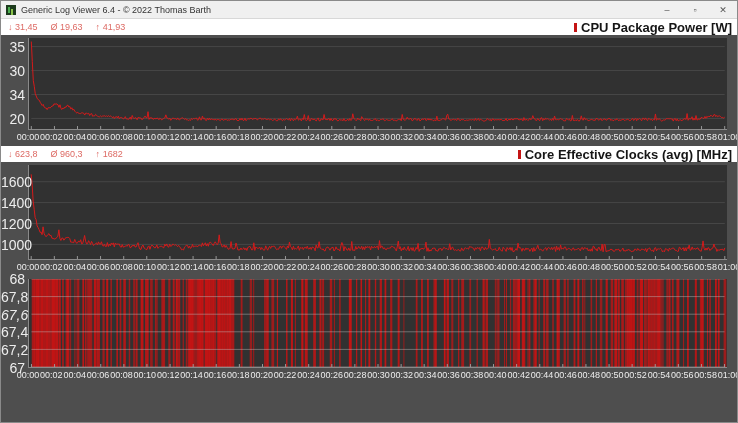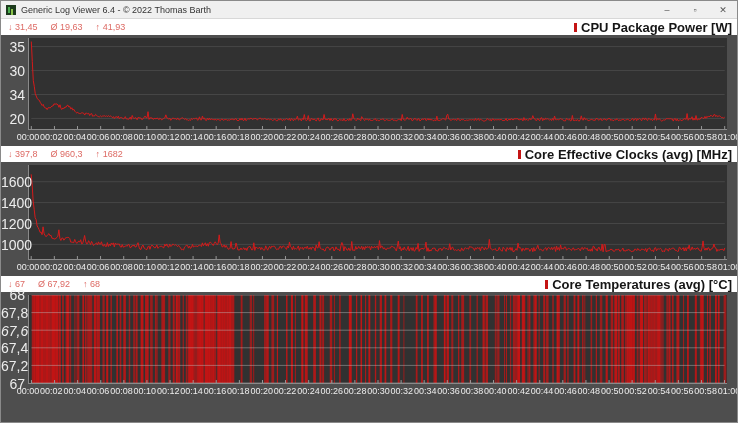--- a/index.html
+++ b/index.html
@@ -135,21 +135,21 @@
       <span class="xlab" style="left: 704.633px; top: 97px;">00:58</span>
       <span class="xlab" style="left: 728px; top: 97px;">01:00</span>
       <span class="ylab" style="left: 0px; top: 6.71579px;">35</span>
       <span class="ylab" style="left: 0px; top: 30.9263px;">30</span>
       <span class="ylab" style="left: 0px; top: 55.1368px;">34</span>
       <span class="ylab" style="left: 0px; top: 79.3474px;">20</span>
     </div>
 
   <div class="strip">
     <div class="stats">
-      <span class="st"><span>↓</span> <span>397,8</span></span>
+      <span class="st"><span>↓</span> <span>623,8</span></span>
       <span class="st"><span>Ø</span> <span>960,3</span></span>
       <span class="st"><span>↑</span> <span>1682</span></span>
     </div>
     <div class="ctitle">
       <span class="cbar"></span>
       <span>Core Effective Clocks (avg) [MHz]</span>
     </div>
   </div>
   <div class="chartbox cb1">
     <div class="plotwrap">
@@ -222,31 +222,20 @@
       <span class="xlab" style="left: 657.9px; top: 100px;">00:54</span>
       <span class="xlab" style="left: 681.267px; top: 100px;">00:56</span>
       <span class="xlab" style="left: 704.633px; top: 100px;">00:58</span>
       <span class="xlab" style="left: 728px; top: 100px;">01:00</span>
       <span class="ylab" style="left: 0px; top: 14.8889px;">1600</span>
       <span class="ylab" style="left: 0px; top: 36px;">1400</span>
       <span class="ylab" style="left: 0px; top: 57.1111px;">1200</span>
       <span class="ylab" style="left: 0px; top: 78.2222px;">1000</span>
     </div>
 
-  <div class="strip">
-    <div class="stats">
-      <span class="st"><span>↓</span> <span>67</span></span>
-      <span class="st"><span>Ø</span> <span>67,92</span></span>
-      <span class="st"><span>↑</span> <span>68</span></span>
-    </div>
-    <div class="ctitle">
-      <span class="cbar"></span>
-      <span>Core Temperatures (avg) [°C]</span>
-    </div>
-  </div>
   <div class="chartbox cb2">
     <div class="plotwrap">
         <svg viewBox="0 0 701 89">
           <rect x="0.3" y="0" width="4.3" height="89" fill="#c41414" opacity="0.78"></rect>
           <rect x="2.2" y="0" width="1.8" height="89" fill="#c41414" opacity="0.72"></rect>
           <rect x="4.6" y="0" width="3.4" height="89" fill="#c41414" opacity="0.96"></rect>
           <rect x="6.4" y="0" width="1.6" height="89" fill="#c41414" opacity="0.87"></rect>
           <rect x="7.9" y="0" width="4.1" height="89" fill="#c41414" opacity="0.82"></rect>
           <rect x="9.8" y="0" width="2.0" height="89" fill="#c41414" opacity="0.85"></rect>
           <rect x="11.5" y="0" width="5.0" height="89" fill="#c41414" opacity="0.75"></rect>

